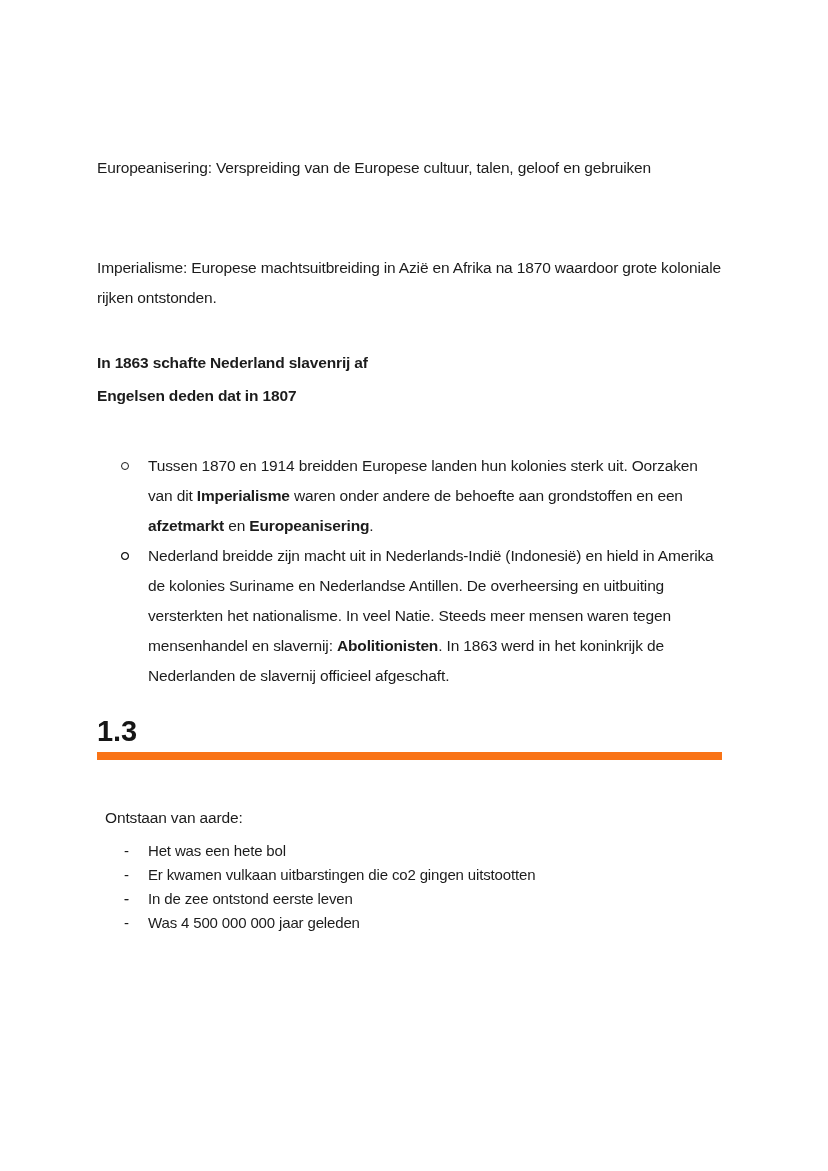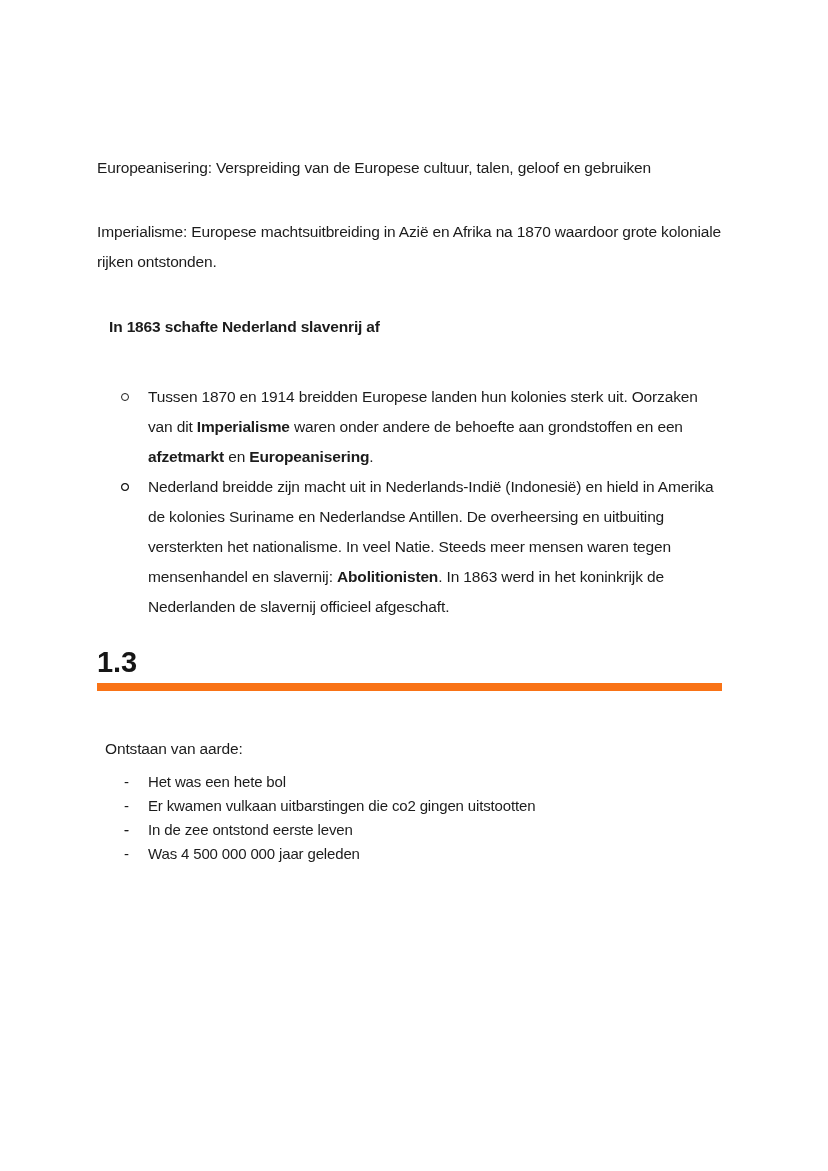--- a/index.html
+++ b/index.html
@@ -19,26 +19,26 @@
     padding: 153px 105px 40px 97px; 
     box-sizing: border-box;
     width: 827px;
     height: 1171px;
   }
   .para {
     font-size: 15.5px;
     line-height: 30px;
     margin: 0;
   }
-  .para.def-2 { margin-top: 34px; }
+  .para.def-2 { margin-top: 70px; }
   .statement {
     font-size: 15.5px;
     line-height: 30px;
     font-weight: 700;
-    margin: 12px;
+    margin: 0;
   }
   .statement.first { margin-top: 35px; }
   .statement.second { margin-top: 3px; }
 
   ul.bullet-list {
     list-style: none;
     margin: 40px 0 14px 0;
     padding: 0 0 0 51px;
     font-size: 15.5px;
     line-height: 30px;
@@ -97,20 +97,21 @@
 <body>
 
 <div class="doc">
 
   <p class="para def-1">Europeanisering: Verspreiding van de Europese cultuur, talen, geloof en gebruiken</p>
 
   <p class="para def-2">Imperialisme: Europese machtsuitbreiding in Azië en Afrika na 1870 waardoor grote koloniale rijken ontstonden.</p>
 
   <p class="statement first">In 1863 schafte Nederland slavenrij af</p>
 
+  <p class="statement second">Engelsen deden dat in 1807</p>
 
   <ul class="bullet-list">
     <li><span class="circle-marker"></span><span><span>Tussen 1870 en 1914 breidden Europese landen hun kolonies sterk uit. Oorzaken van dit </span><span class="b">Imperialisme</span><span> waren onder andere de behoefte aan grondstoffen en een </span><span class="b">afzetmarkt</span><span> en </span><span class="b">Europeanisering</span><span>.</span></span></li>
     <li><span class="circle-marker"></span></li>
     <li><span class="circle-marker"></span><span><span>Nederland breidde zijn macht uit in Nederlands-Indië (Indonesië) en hield in Amerika de kolonies Suriname en Nederlandse Antillen. De overheersing en uitbuiting versterkten het nationalisme. In veel Natie. Steeds meer mensen waren tegen mensenhandel en slavernij: </span><span class="b">Abolitionisten</span><span>. In 1863 werd in het koninkrijk de Nederlanden de slavernij officieel afgeschaft.</span></span></li>
   </ul>
 
   <h2 class="section-heading">1.3</h2>
 
   <p class="subheading">Ontstaan van aarde:</p>

